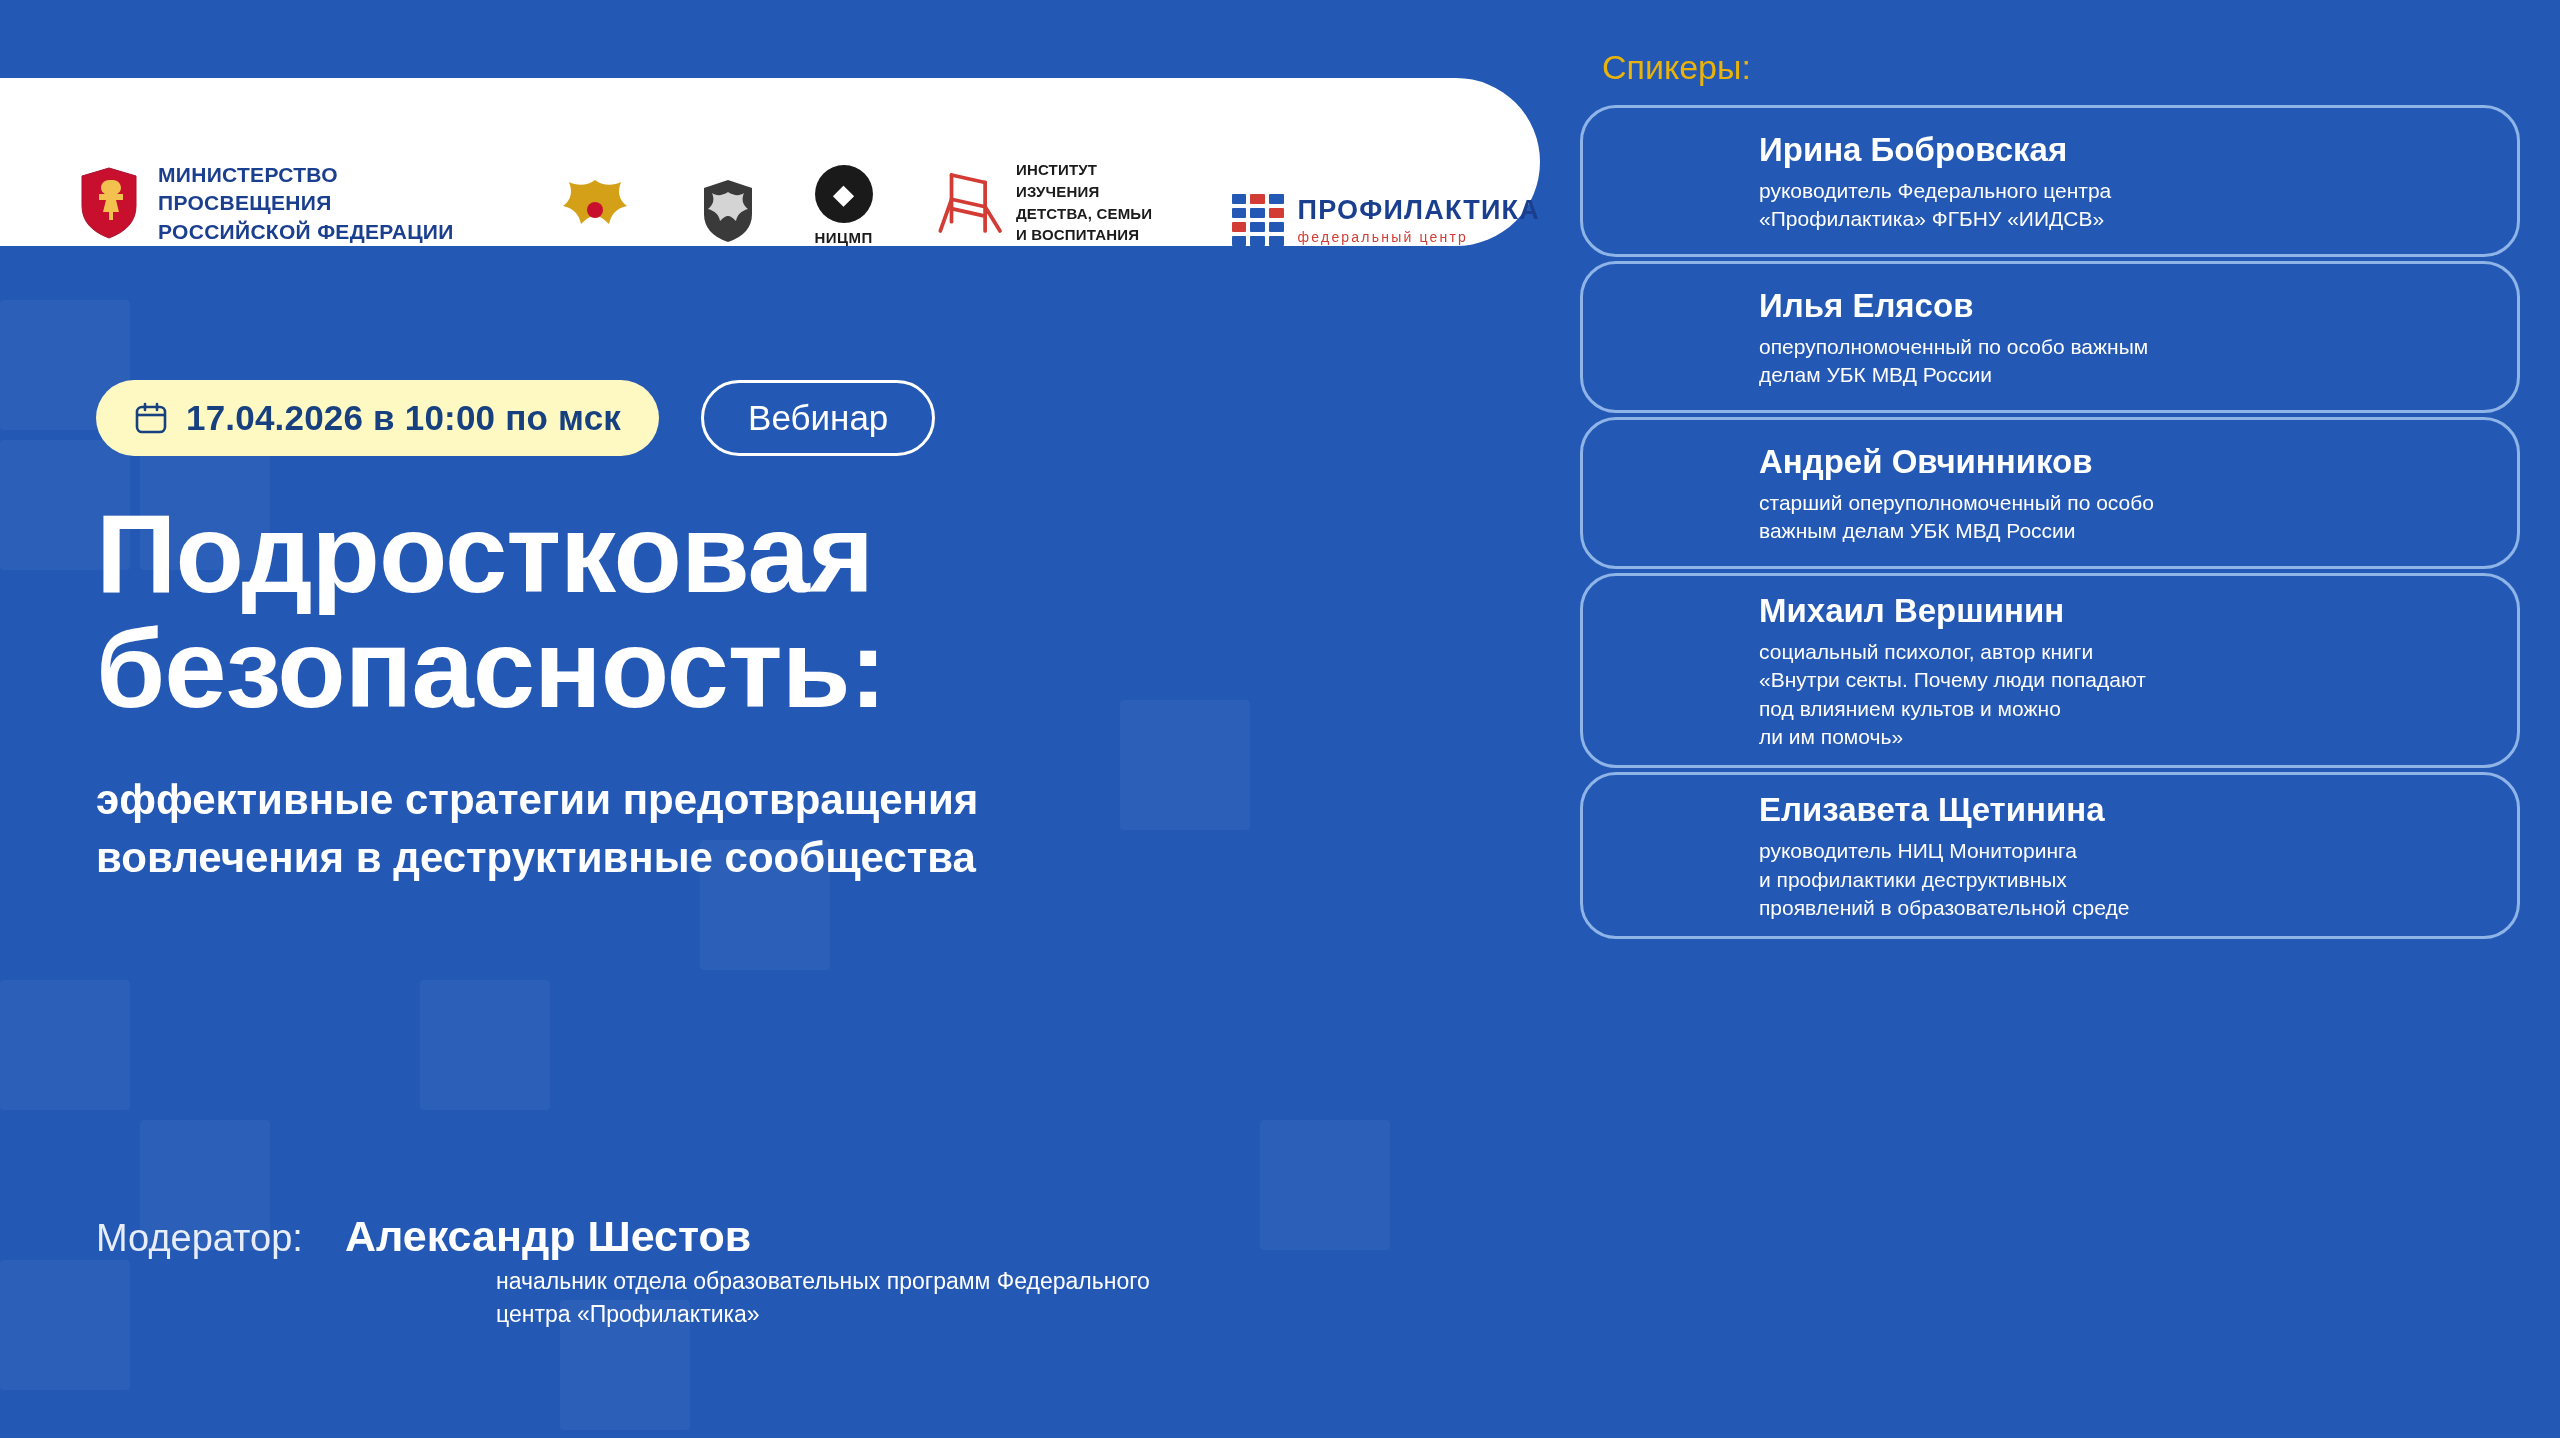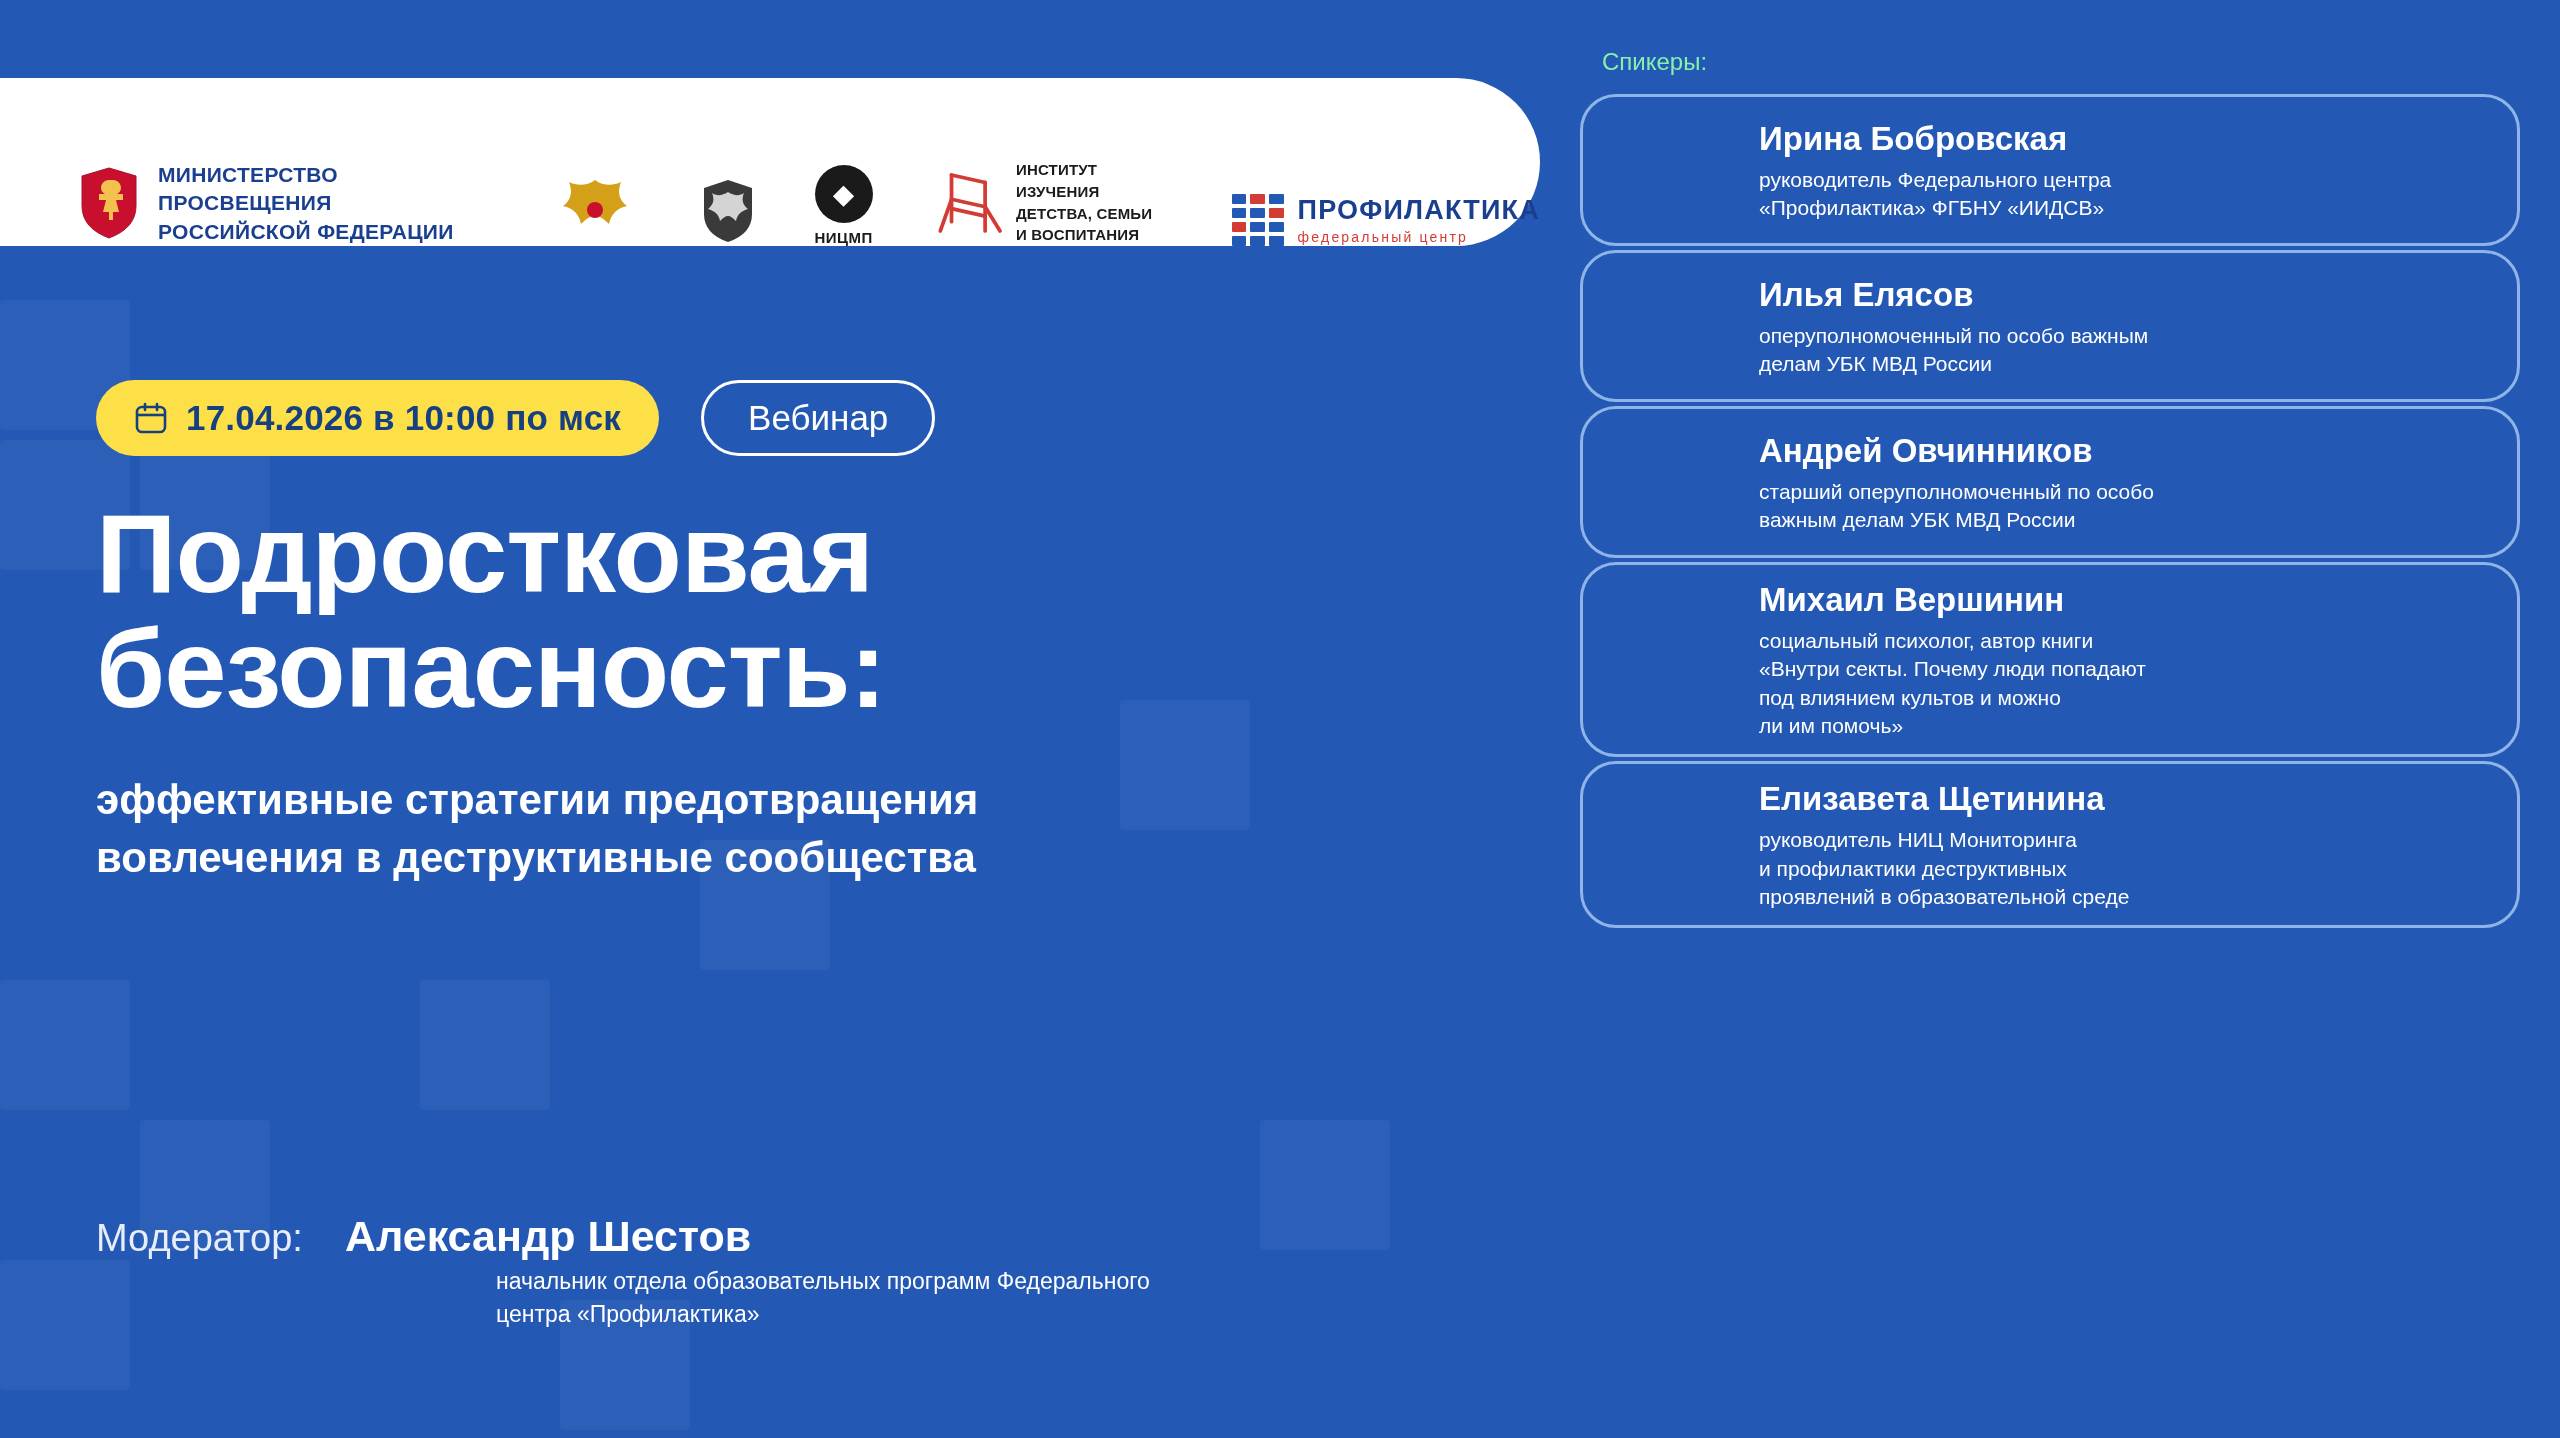--- a/index.html
+++ b/index.html
@@ -87,21 +87,21 @@
   }
 
   
   .left {
     position: absolute;
     left: 96px; top: 380px;
     width: 1430px;
   }
   .pillrow { display: flex; align-items: center; gap: 42px; }
   .pill-date {
-    background: #fde047;
+    background: #fef9c3;
     border-radius: 60px;
     height: 76px;
     display: flex; align-items: center; gap: 18px;
     padding: 0 38px;
   }
   .pill-date .d-txt {
     font-size: 35px; font-weight: 700; color: #16407f; letter-spacing: .2px;
   }
   .cal-ico { width: 34px; height: 34px; }
   .pill-type {
@@ -146,21 +146,21 @@
     font-weight: 400;
   }
 
   
   .right {
     position: absolute;
     left: 1580px; top: 48px;
     width: 940px;
   }
   .speakers-title {
-    font-size: 24px; color: #86efac; font-weight: 400;
+    font-size: 34px; color: #eab308; font-weight: 400;
     margin-left: 22px; margin-bottom: 18px;
   }
   .sp-card {
     border: 3px solid #8fb4e8;
     border-radius: 36px;
     display: flex;
     align-items: center;
     overflow: hidden;
     margin-bottom: 4px;
     min-height: 152px;

